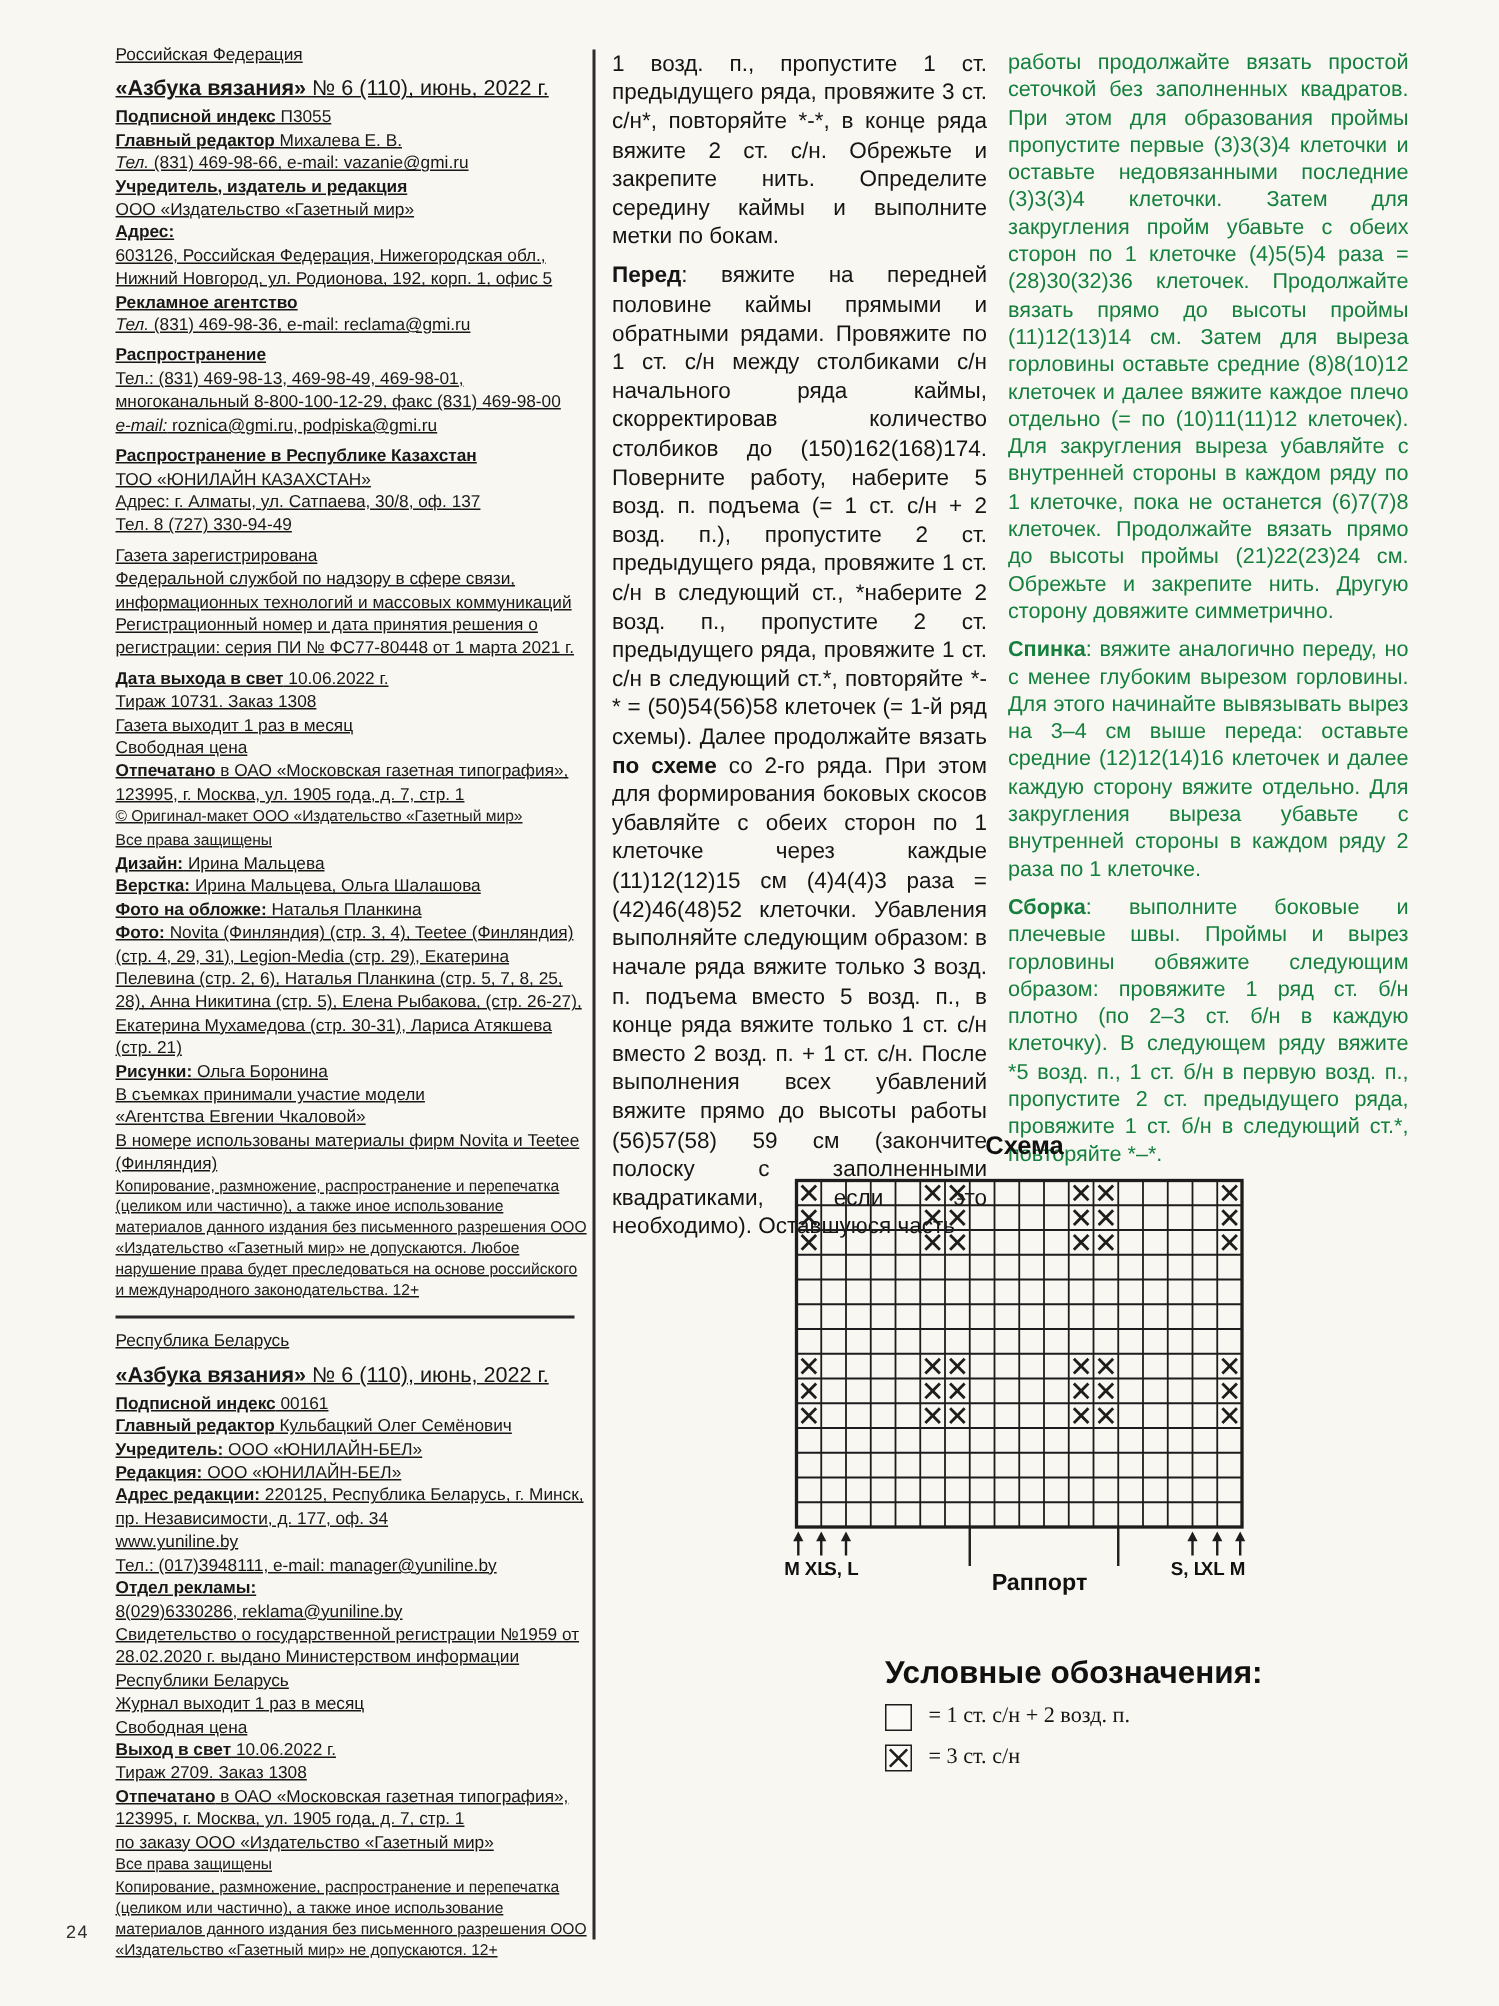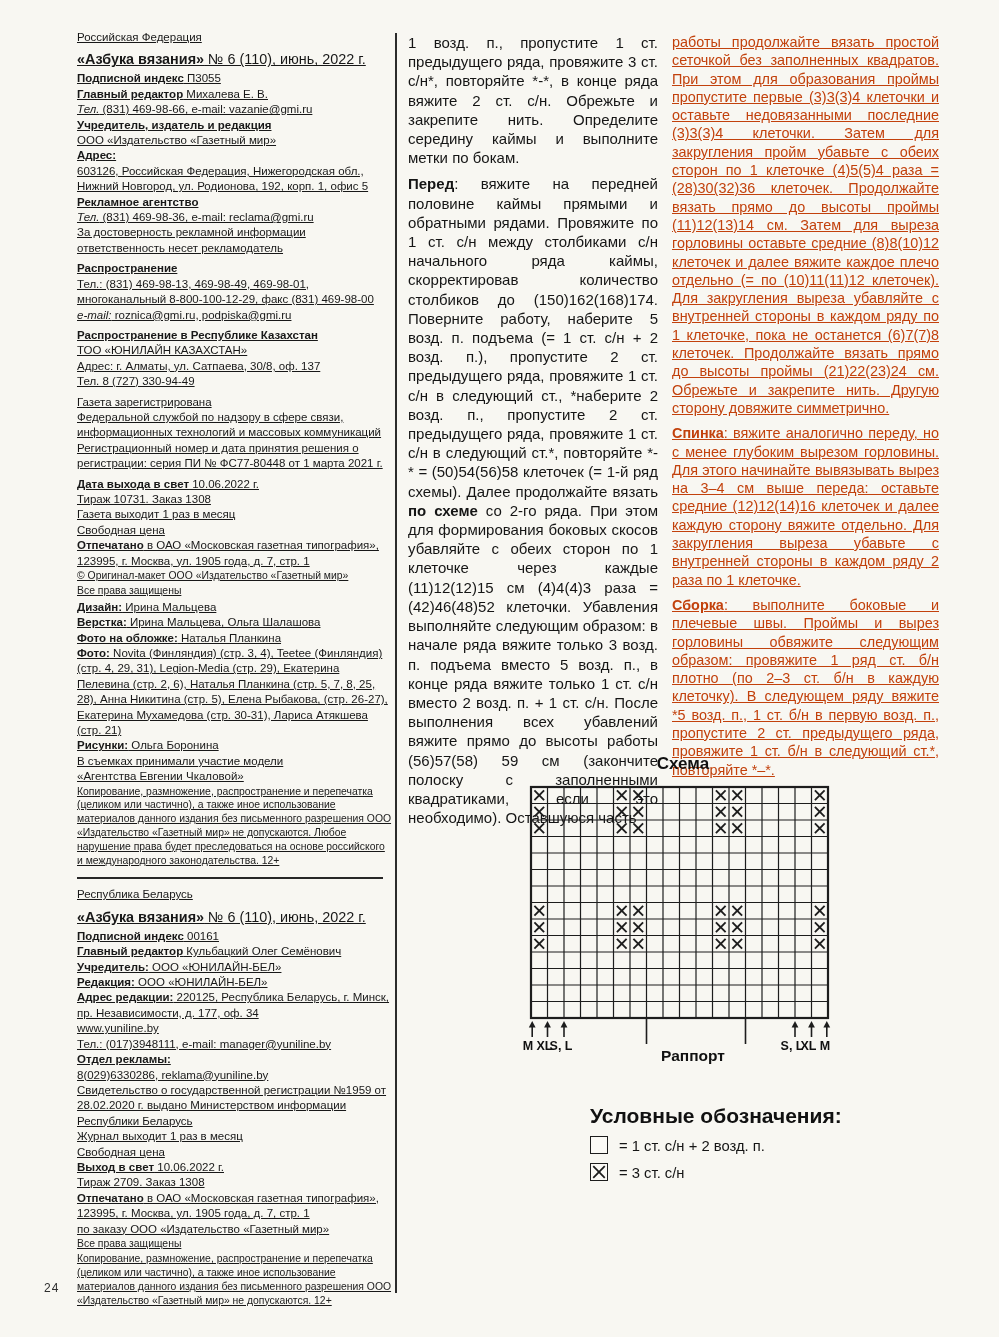--- a/index.html
+++ b/index.html
@@ -30,42 +30,42 @@
     background:#2c2c2c;
   }
 
   
   .col-mid{
     position:absolute;left:408px;top:33px;width:250px;
     font-size:15px;line-height:19.2px;text-align:justify;color:#151515;
   }
   .col-right{
     position:absolute;left:672px;top:33px;width:267px;
-    font-size:14.4px;line-height:18.3px;text-align:justify;color:#c2410c;text-decoration:underline;
+    font-size:14.4px;line-height:18.3px;text-align:justify;color:#15803d;
   }
   .para{margin:0 0 0 0;}
   .para + .para{margin-top:7px;}
 
   
   .schema-area{position:absolute;left:528px;top:754px;width:310px;text-align:center;}
   .schema-title{font-size:17px;font-weight:bold;color:#111;}
   .gridwrap{position:absolute;left:0;top:30px;}
   .size-label{
     position:absolute;transform:translateX(-50%);
     font-size:12.5px;font-weight:bold;white-space:nowrap;color:#111;
   }
   .rapport-label{
     position:absolute;transform:translateX(-50%);
     font-size:15.5px;font-weight:bold;color:#111;white-space:nowrap;
   }
 
   
   .legend{position:absolute;left:590px;top:1104px;width:280px;}
   .legend-title{font-size:21px;font-weight:bold;margin-bottom:8px;color:#111;}
-  .legend-item{display:flex;align-items:flex-end;margin-bottom:9px;}
+  .legend-item{display:flex;align-items:flex-start;margin-bottom:9px;font-family:Liberation Serif, serif;}
   .legend-sym{
     width:16px;height:16px;border:1.8px solid #1d1d1d;background:#fbfaf6;
     margin-right:11px;flex:0 0 auto;display:block;
   }
   .legend-sym svg{display:block;width:100%;height:100%;}
   .legend-label{font-size:14.8px;color:#151515;}
 
   .page-number{
     position:absolute;left:44px;top:1281px;
     font-size:12px;color:#2e2e2e;letter-spacing:1px;
@@ -83,21 +83,20 @@
         <div class="ln"><span class="b">Подписной индекс</span><span> П3055</span></div>
         <div class="ln"><span class="b">Главный редактор</span><span> Михалева Е. В.</span></div>
         <div class="ln"><span class="i">Тел.</span><span> (831) 469-98-66, e-mail: vazanie@gmi.ru</span></div>
         <div class="ln"><span class="b">Учредитель, издатель и редакция</span></div>
         <div class="ln"><span>ООО «Издательство «Газетный мир»</span></div>
         <div class="ln"><span class="b">Адрес:</span></div>
         <div class="ln"><span>603126, Российская Федерация, Нижегородская обл.,</span></div>
         <div class="ln"><span>Нижний Новгород, ул. Родионова, 192, корп. 1, офис 5</span></div>
         <div class="ln"><span class="b">Рекламное агентство</span></div>
         <div class="ln"><span class="i">Тел.</span><span> (831) 469-98-36, e-mail: reclama@gmi.ru</span></div>
-        <div class="ln"><span>За достоверность рекламной информации ответственность несет рекламодатель</span></div>
         <div class="ln gap"><span class="b">Распространение</span></div>
         <div class="ln"><span>Тел.: (831) 469-98-13, 469-98-49, 469-98-01,</span></div>
         <div class="ln"><span>многоканальный 8-800-100-12-29, факс (831) 469-98-00</span></div>
         <div class="ln"><span class="i">e-mail:</span><span> roznica@gmi.ru, podpiska@gmi.ru</span></div>
         <div class="ln gap"><span class="b">Распространение в Республике Казахстан</span></div>
         <div class="ln"><span>ТОО «ЮНИЛАЙН КАЗАХСТАН»</span></div>
         <div class="ln"><span>Адрес: г. Алматы, ул. Сатпаева, 30/8, оф. 137</span></div>
         <div class="ln"><span>Тел. 8 (727) 330-94-49</span></div>
         <div class="ln gap"><span>Газета зарегистрирована</span></div>
         <div class="ln"><span>Федеральной службой по надзору в сфере связи, информационных технологий и массовых коммуникаций</span></div>
@@ -109,20 +108,21 @@
         <div class="ln"><span class="b">Отпечатано</span><span> в ОАО «Московская газетная типография», 123995, г. Москва, ул. 1905 года, д. 7, стр. 1</span></div>
         <div class="ln small"><span>© Оригинал-макет ООО «Издательство «Газетный мир»</span></div>
         <div class="ln small"><span>Все права защищены</span></div>
         <div class="ln"><span class="b">Дизайн:</span><span> Ирина Мальцева</span></div>
         <div class="ln"><span class="b">Верстка:</span><span> Ирина Мальцева, Ольга Шалашова</span></div>
         <div class="ln"><span class="b">Фото на обложке:</span><span> Наталья Планкина</span></div>
         <div class="ln"><span class="b">Фото:</span><span> Novita (Финляндия) (стр. 3, 4), Teetee (Финляндия) (стр. 4, 29, 31), Legion-Media (стр. 29), Екатерина Пелевина (стр. 2, 6), Наталья Планкина (стр. 5, 7, 8, 25, 28), Анна Никитина (стр. 5), Елена Рыбакова, (стр. 26-27), Екатерина Мухамедова (стр. 30-31), Лариса Атякшева (стр. 21)</span></div>
         <div class="ln"><span class="b">Рисунки:</span><span> Ольга Боронина</span></div>
         <div class="ln"><span>В съемках принимали участие модели</span></div>
         <div class="ln"><span>«Агентства Евгении Чкаловой»</span></div>
+        <div class="ln"><span>В номере использованы материалы фирм Novita и Teetee (Финляндия)</span></div>
         <div class="ln small"><span>Копирование, размножение, распространение и перепечатка (целиком или частично), а также иное использование материалов данного издания без письменного разрешения ООО «Издательство «Газетный мир» не допускаются. Любое нарушение права будет преследоваться на основе российского и международного законодательства.  12+</span></div>
       </div>
       <div class="sep"></div>
       <div>
         <div class="ln"><span>Республика Беларусь</span></div>
         <div class="ln title"><span class="b">«Азбука вязания»</span><span> № 6 (110), июнь, 2022 г.</span></div>
         <div class="ln"><span class="b">Подписной индекс</span><span> 00161</span></div>
         <div class="ln"><span class="b">Главный редактор</span><span> Кульбацкий Олег Семёнович</span></div>
         <div class="ln"><span class="b">Учредитель:</span><span> ООО «ЮНИЛАЙН-БЕЛ»</span></div>
         <div class="ln"><span class="b">Редакция:</span><span> ООО «ЮНИЛАЙН-БЕЛ»</span></div>

